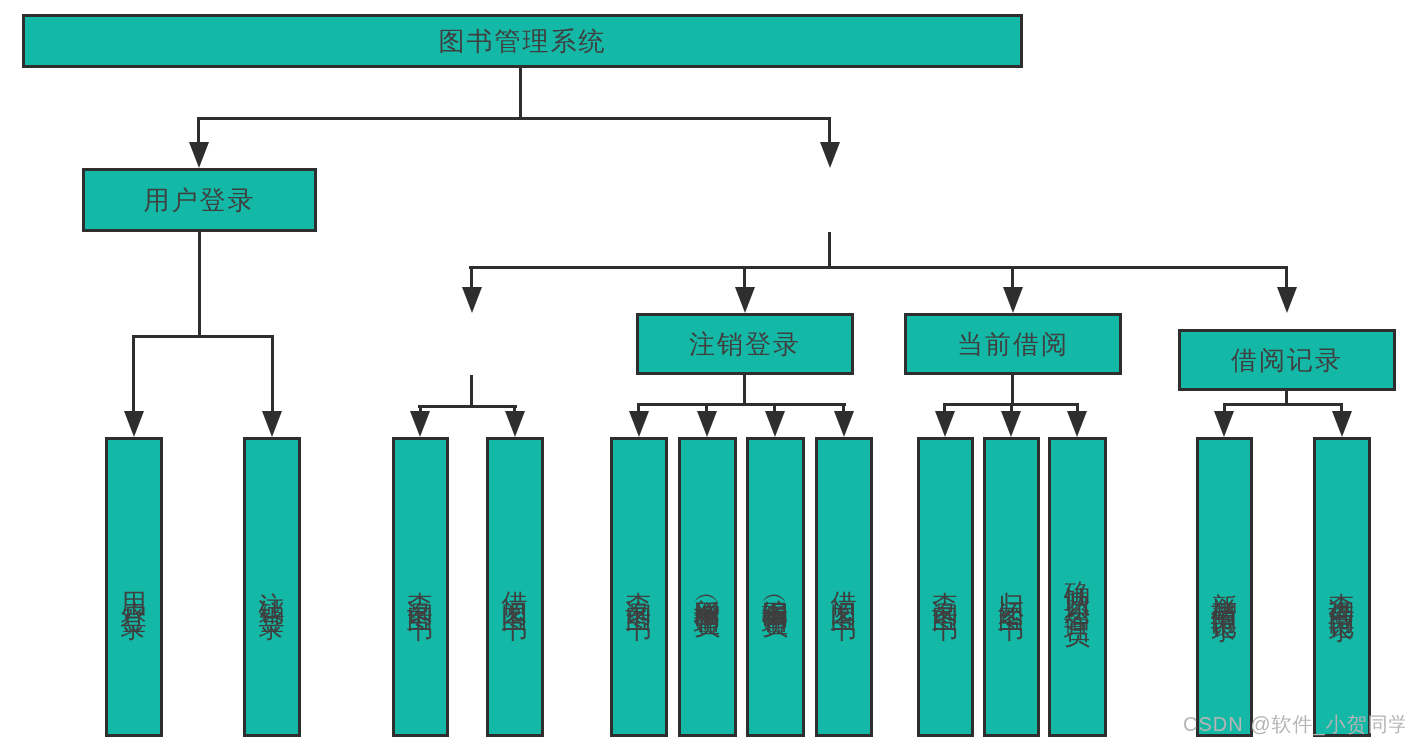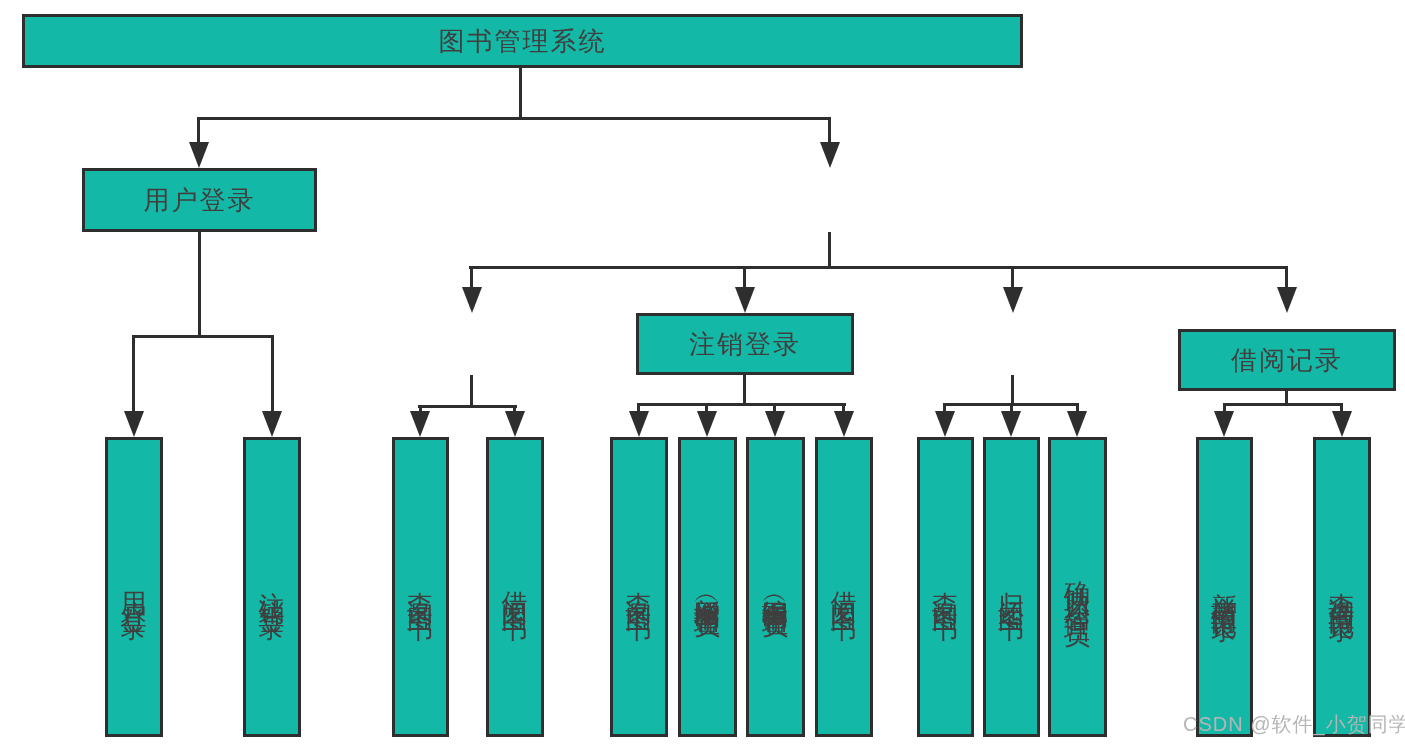--- a/index.html
+++ b/index.html
@@ -88,20 +88,23 @@
   <div class="vl" style="left:743px;  top:266px; height:25px;"></div>
   <div class="ar" style="left:735px;  top:287px;"></div>
   <div class="vl" style="left:1011px; top:266px; height:25px;"></div>
   <div class="ar" style="left:1003px; top:287px;"></div>
   <div class="vl" style="left:1285px; top:266px; height:25px;"></div>
   <div class="ar" style="left:1277px; top:287px;"></div>
 
   <div class="box" style="left:636px; top:313px; width:218px; height:62px;">
     <span>注销登录</span>
   </div>
+  <div class="box" style="left:904px; top:313px; width:218px; height:62px;">
+    <span>当前借阅</span>
+  </div>
   <div class="box" style="left:1178px; top:329px; width:218px; height:62px;">
     <span>借阅记录</span>
   </div>
 
   <div class="vl" style="left:470px; top:375px; height:33px;"></div>
   <div class="hl" style="left:418px; top:405px; width:99px;"></div>
   <div class="vl" style="left:419px; top:405px; height:10px;"></div>
   <div class="ar" style="left:410px; top:411px;"></div>
   <div class="vl" style="left:513px; top:405px; height:10px;"></div>
   <div class="ar" style="left:505px; top:411px;"></div>

